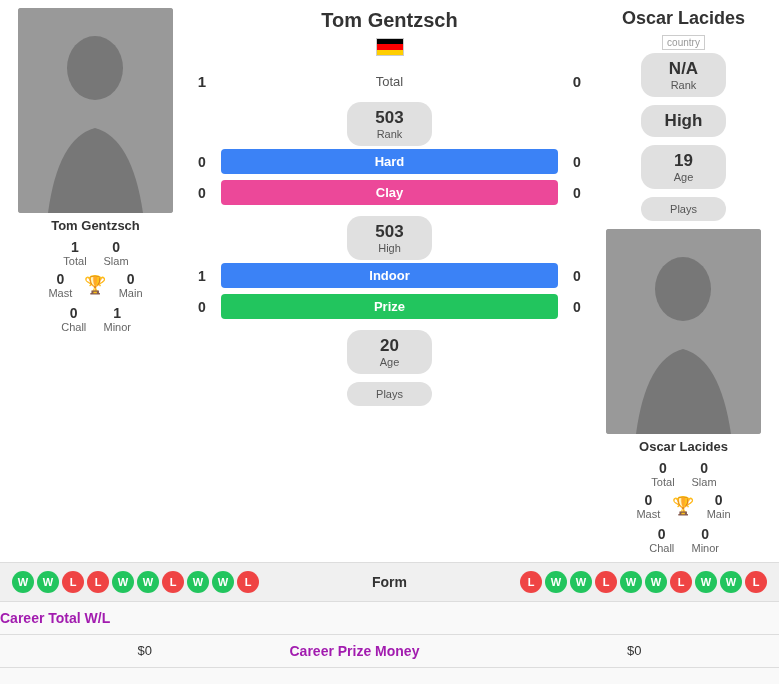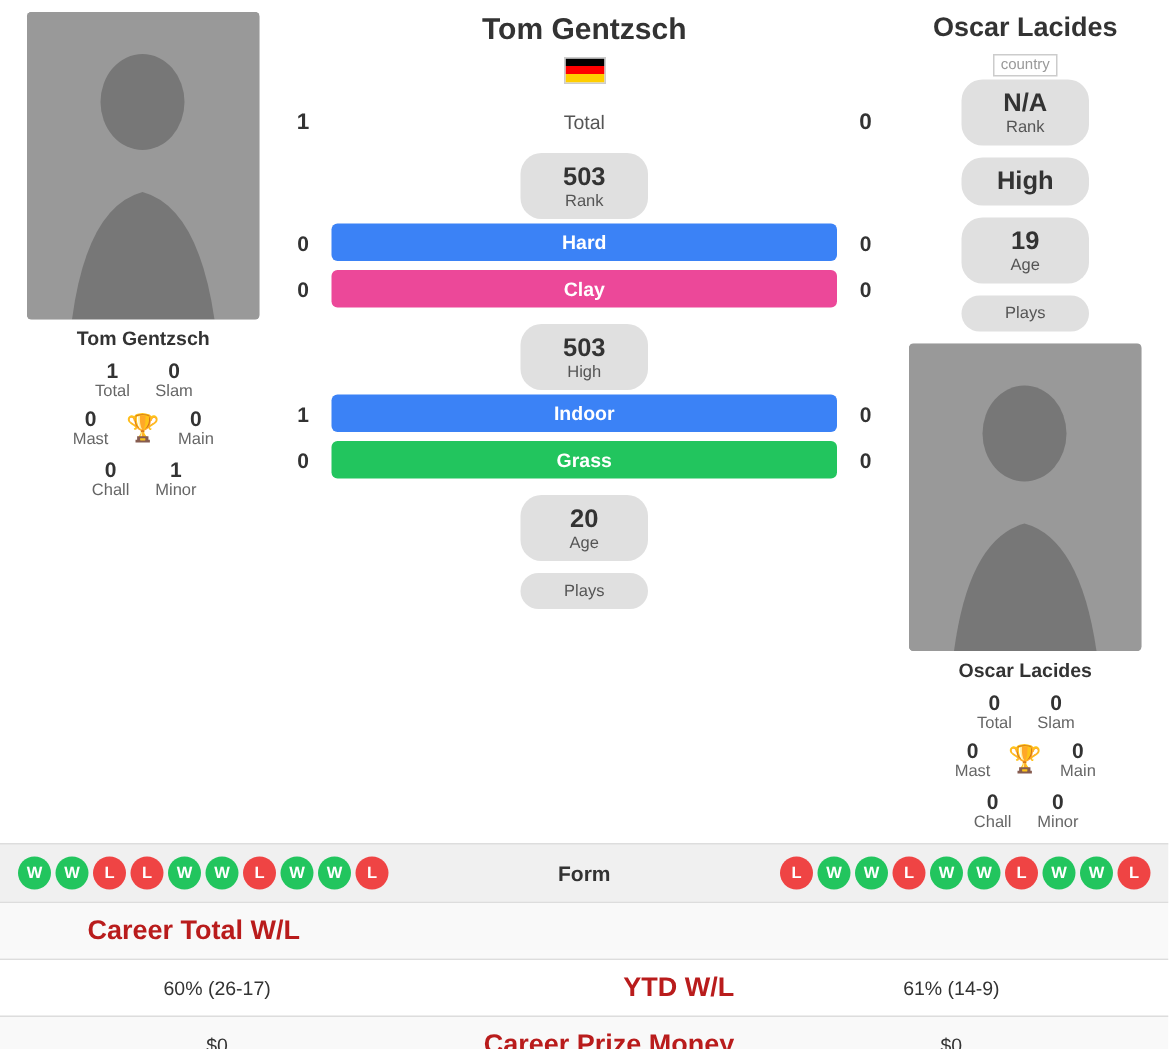--- a/index.html
+++ b/index.html
@@ -80,24 +80,24 @@
 
     .stats-cell-left {
       flex: 1;
       text-align: center;
       font-size: 13px;
       color: #333;
     }
 
     .stats-cell-middle {
       width: 200px;
-      text-align: right;
-      font-weight: bold;
-      font-size: 18px;
-      color: #b91c1c;
+      text-align: left;
+      font-weight: bold;
+      font-size: 14px;
+      color: #a21caf;
     }
 
     .stats-cell-right {
       flex: 1;
       text-align: center;
       font-size: 13px;
       color: #333;
     }
 
     
@@ -327,21 +327,21 @@
       </div>
 
       <div class="surface-compare">
         <span class="sc-score">1</span>
         <div class="sc-pill surface-indoor">Indoor</div>
         <span class="sc-score">0</span>
       </div>
 
       <div class="surface-compare">
         <span class="sc-score">0</span>
-        <div class="sc-pill surface-grass">Grass</div>
+        <div class="sc-pill surface-grass">Prize</div>
         <span class="sc-score">0</span>
       </div>
 
       <div class="gray-box">
         <div class="gb-val">20</div>
         <div class="gb-lbl">Age</div>
       </div>
 
       <div class="gray-box">
         <div class="gb-lbl">Plays</div>
@@ -445,25 +445,20 @@
         <span class="badge badge-w">W</span>
         <span class="badge badge-w">W</span>
         <span class="badge badge-l">L</span>
       </div>
   </div>
 
   <div class="stats-table">
     <div class="stats-table-row">
       <div class="stats-cell-middle">Career Total W/L</div>
     </div>
-    <div class="stats-table-row">
-      <div class="stats-cell-left">60% (26-17)</div>
-      <div class="stats-cell-middle">YTD W/L</div>
-      <div class="stats-cell-right">61% (14-9)</div>
-    </div>
     <div class="stats-table-row" style="background:#f9f9f9;">
       <div class="stats-cell-left">$0</div>
       <div class="stats-cell-middle">Career Prize Money</div>
       <div class="stats-cell-right">$0</div>
     </div>
     <div class="stats-table-row">
       
       
       
     </div>

